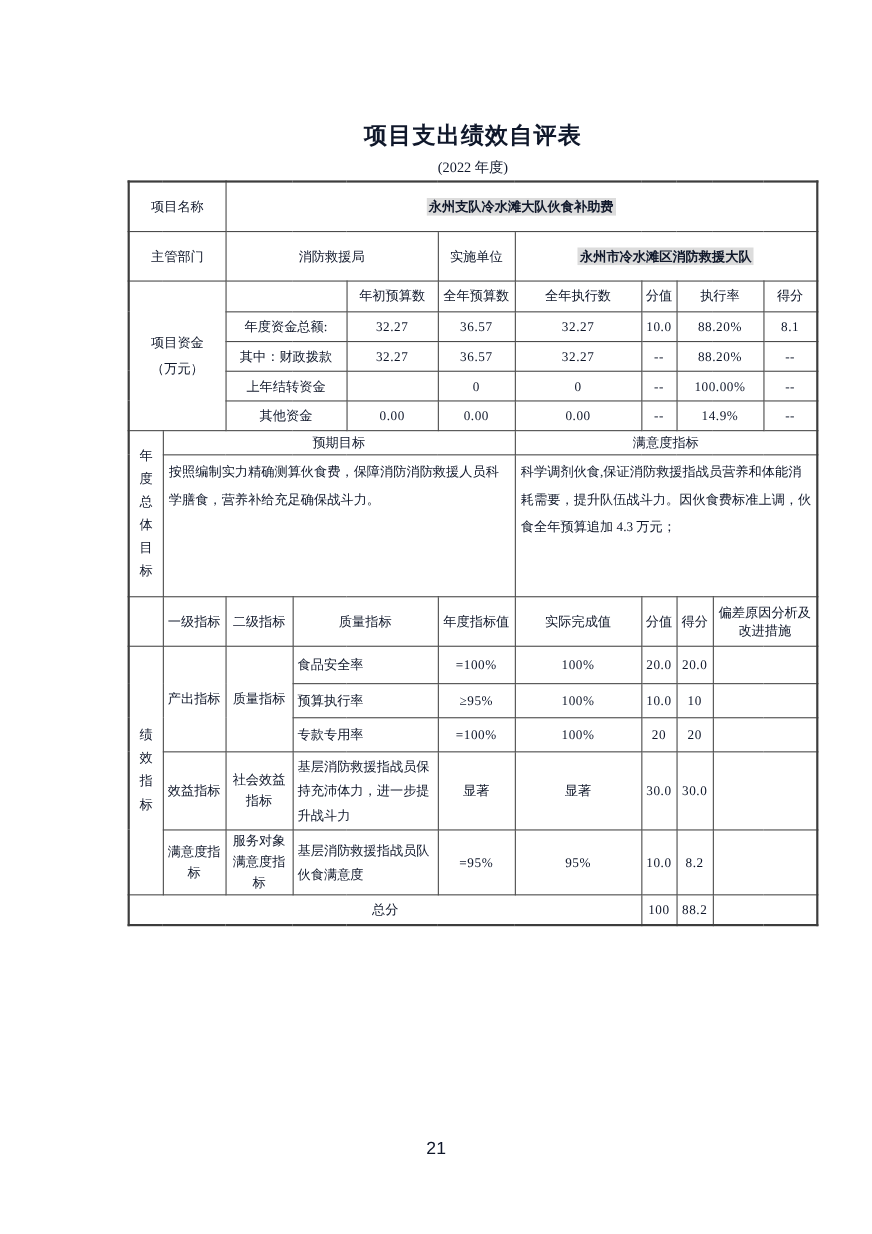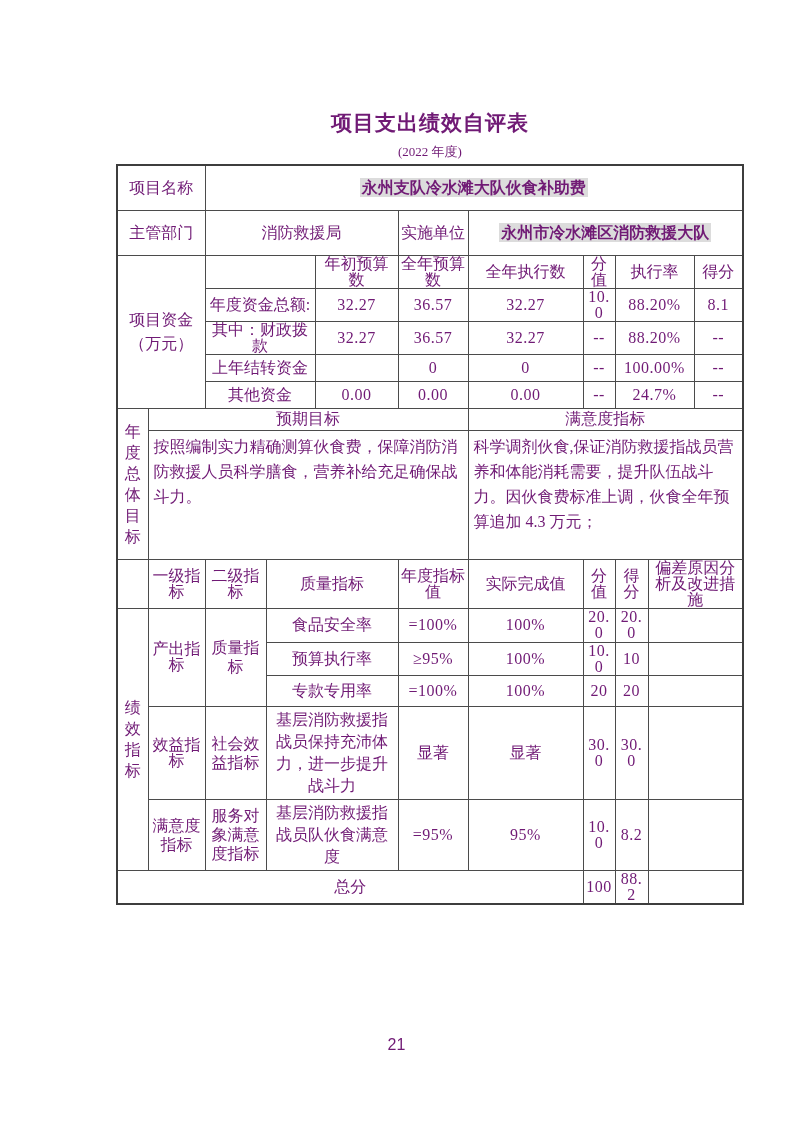--- a/index.html
+++ b/index.html
@@ -1,56 +1,56 @@
 <!DOCTYPE html>
 <html><head>
 <meta charset="utf-8">
 <style>
   html,body { margin:0; padding:0; background:#ffffff; }
   .page {
     position:relative;
     width:793px; height:1122px;
     background:#ffffff;
     font-family:"Liberation Serif","DejaVu Serif",serif;
-    color:#701a75;
+    color:#0f172a;
     overflow:hidden;
   }
   .doc-title {
     position:absolute; top:109px; left:117px; width:626px;
     text-align:center; font-size:21px; font-weight:bold; letter-spacing:1px;
   }
   .doc-subtitle {
     position:absolute; top:143px; left:117px; width:626px;
     text-align:center; font-size:13px;
   }
   table.doc-table {
     position:absolute; top:164px; left:116px;
     width:628px;
     border-collapse:collapse; table-layout:fixed;
     border:2px solid #3d3d3d;
-    font-size:16px;
+    font-size:12px;
   }
   .doc-table td {
     border:1px solid #4b4b4b;
     text-align:center; vertical-align:middle;
     padding:0 2px;
     word-break:break-all;
     line-height:16px;
     overflow:hidden;
   }
   
   tr.h45{height:45px} tr.h28{height:28px} tr.h27{height:27px}
   tr.h22{height:22px} tr.h129{height:129px} tr.hdr{height:45px}
   tr.h34{height:34px} tr.h31{height:31px} tr.h69{height:69px}
   tr.h59{height:59px} tr.h28b{height:28px}
   
   td.sec-label { padding:0 11px; line-height:24px; }
   td.vlabel { padding:4px 3px; line-height:21px; }
   td.l2 { padding:0 4px; line-height:19px; }
-  td.l3 { text-align:center; padding:2px 4px; line-height:22px; }
+  td.l3 { text-align:left; padding:2px 4px; line-height:22px; }
   td.goal {
     text-align:left; vertical-align:top;
     padding:3px 4px 0 5px; line-height:25px;
   }
   td.num { letter-spacing:0.5px; }
   .hl { background:#dcdcdc; font-weight:bold; padding:1px 2px; }
   .page-number {
     position:absolute; top:1036px; left:0; width:100%;
     text-align:center; font-size:16px;
     font-family:"Liberation Sans","DejaVu Sans",sans-serif;
@@ -132,21 +132,21 @@
       <td colspan="2" class="num">100.00%</td>
       <td class="num">--</td>
     </tr>
 
     <tr class="h27">
       <td colspan="2">其他资金</td>
       <td class="num">0.00</td>
       <td class="num">0.00</td>
       <td class="num">0.00</td>
       <td class="num">--</td>
-      <td colspan="2" class="num">24.7%</td>
+      <td colspan="2" class="num">14.9%</td>
       <td class="num">--</td>
     </tr>
 
     <tr class="h22">
       <td rowspan="2" class="vlabel">年度总体目标</td>
       <td colspan="5">预期目标</td>
       <td colspan="5">满意度指标</td>
     </tr>
 
     <tr class="h129">

